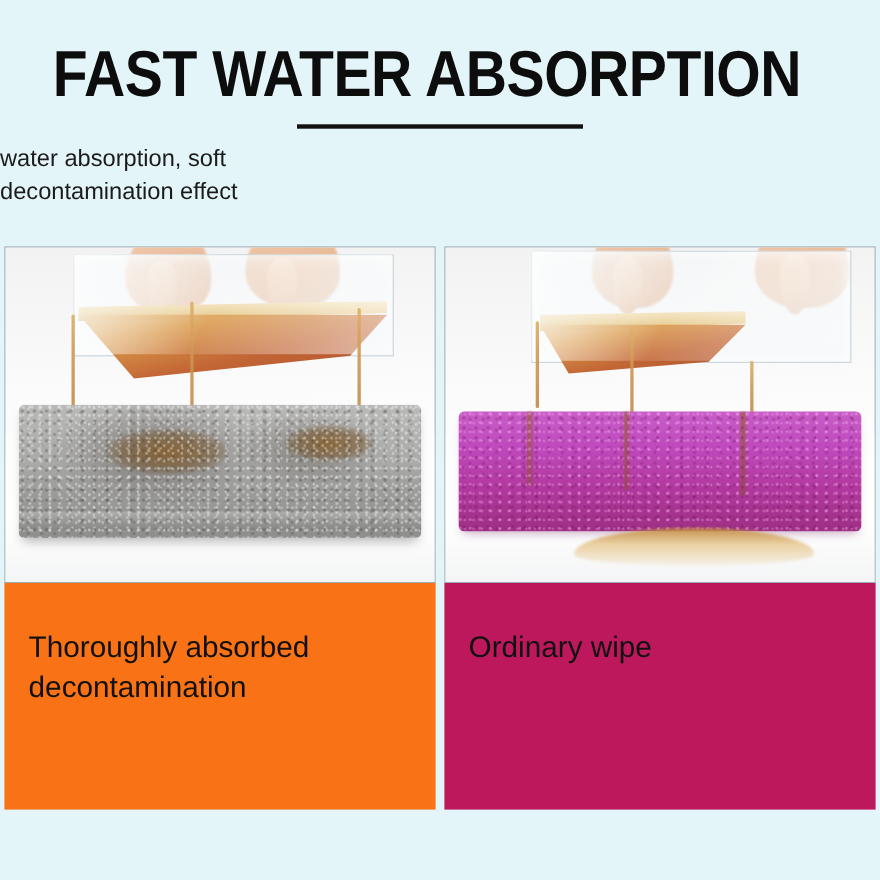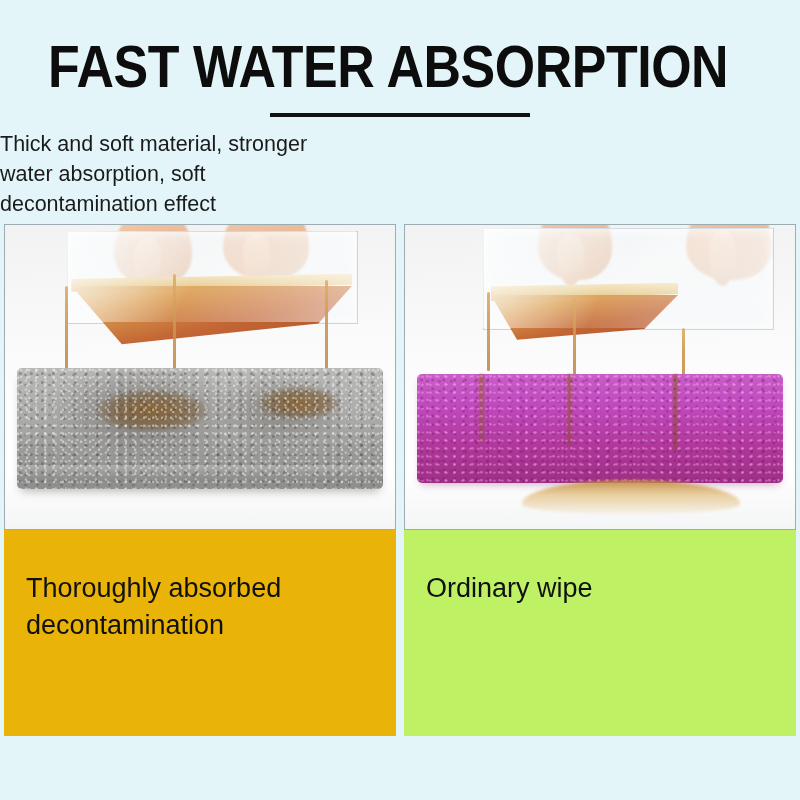--- a/index.html
+++ b/index.html
@@ -82,22 +82,22 @@
 
   .caption {
     flex: 1;
     box-sizing: border-box;
     padding: 40px 22px 0 22px;
     font-size: 27px;
     line-height: 37px;
     color: #111111;
   }
   .caption .cline { display: block; }
-  .cap-green { background: #eab308; }
-  .cap-gray  { background: #bef264; }
+  .cap-green { background: #f97316; }
+  .cap-gray  { background: #be185d; }
 
   
   .scene { position: absolute; inset: 0; }
 
   .backdrop {
     position: absolute; inset: 0;
     background: linear-gradient(178deg, #f2f2f3 0%, #fbfbfb 42%, #ffffff 72%, #f7f7f8 100%);
   }
   .table-edge {
     position: absolute;
@@ -238,21 +238,20 @@
 <body>
 
 <div id="page">
 
   <div class="header">
     <div class="headline">FAST WATER ABSORPTION</div>
 
     <div class="rule"></div>
 
     <div class="subtitle">
-      <span class="sline">Thick and soft material, stronger</span>
       <span class="sline">water absorption, soft</span>
       <span class="sline">decontamination effect</span>
     </div>
   </div>
 
   <div class="compare">
 
     <div class="col">
 
       <div class="photo">

